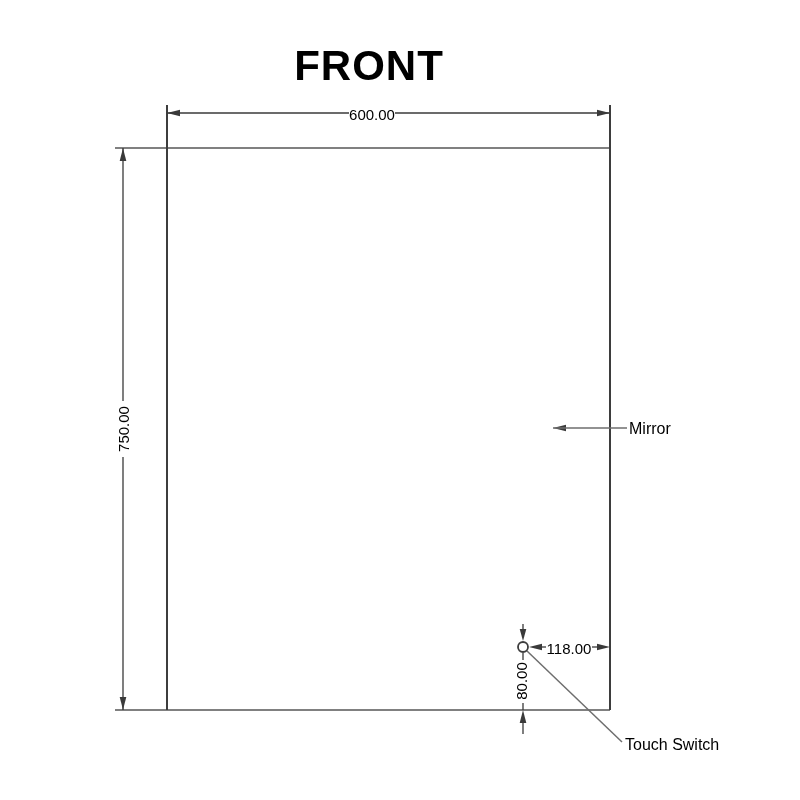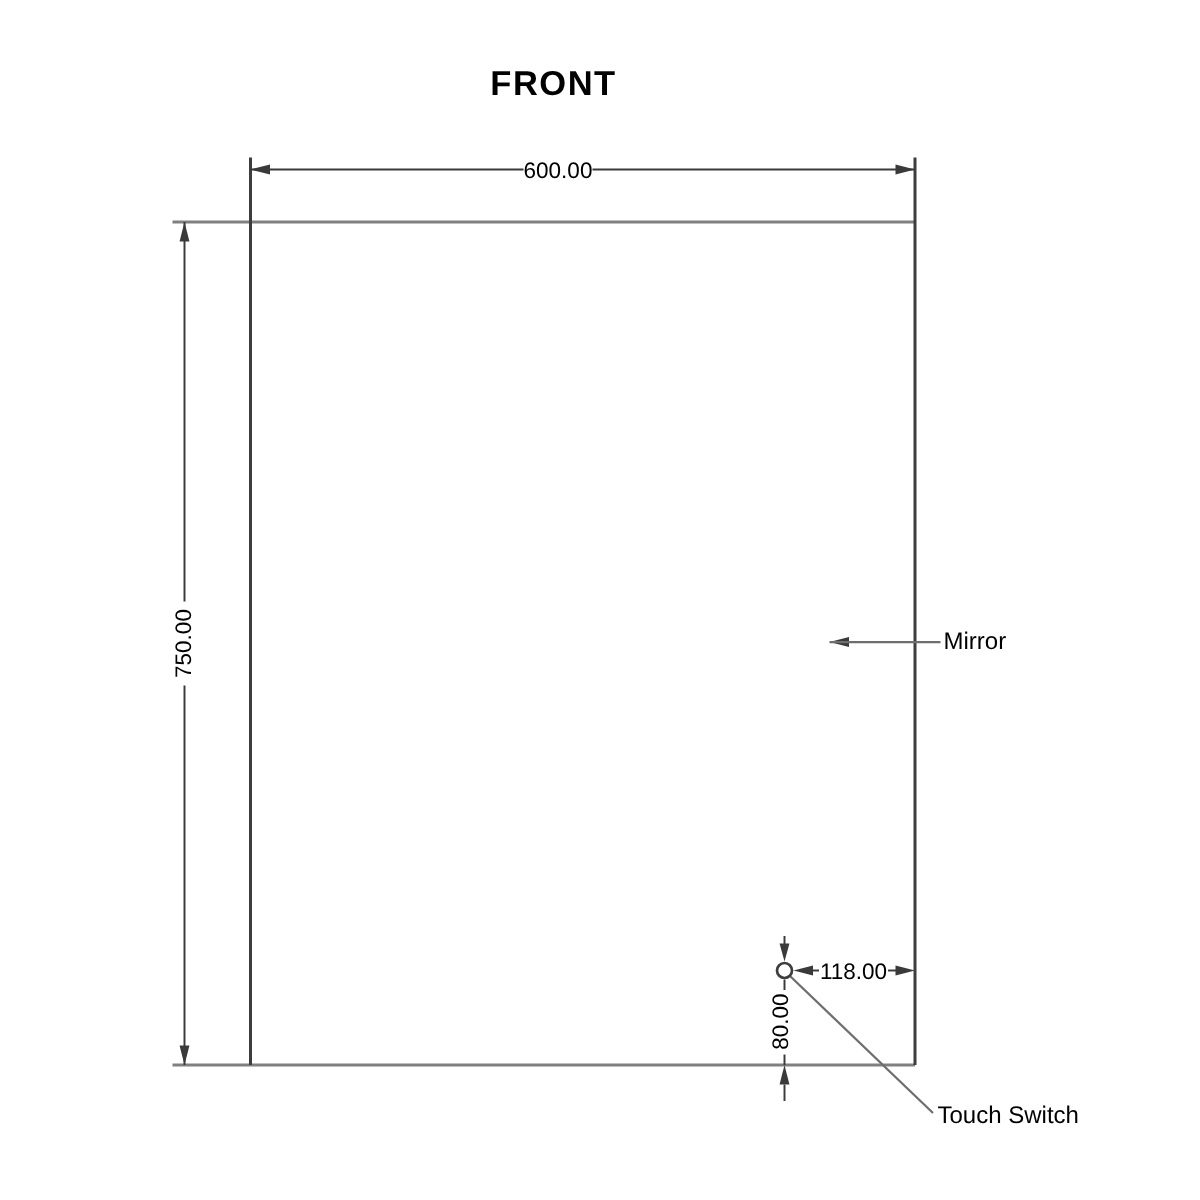--- a/index.html
+++ b/index.html
@@ -15,21 +15,21 @@
     width: 800px;
     height: 800px;
     background: #ffffff;
     overflow: hidden;
   }
   .view-title {
     position: absolute;
     left: 369px;
     top: 42px;
     transform: translateX(-50%);
-    font-size: 23px;
+    font-size: 42px;
     font-weight: 700;
     letter-spacing: 1px;
     color: #000000;
     white-space: nowrap;
   }
   svg.drawing {
     position: absolute;
     left: 0;
     top: 0;
   }

